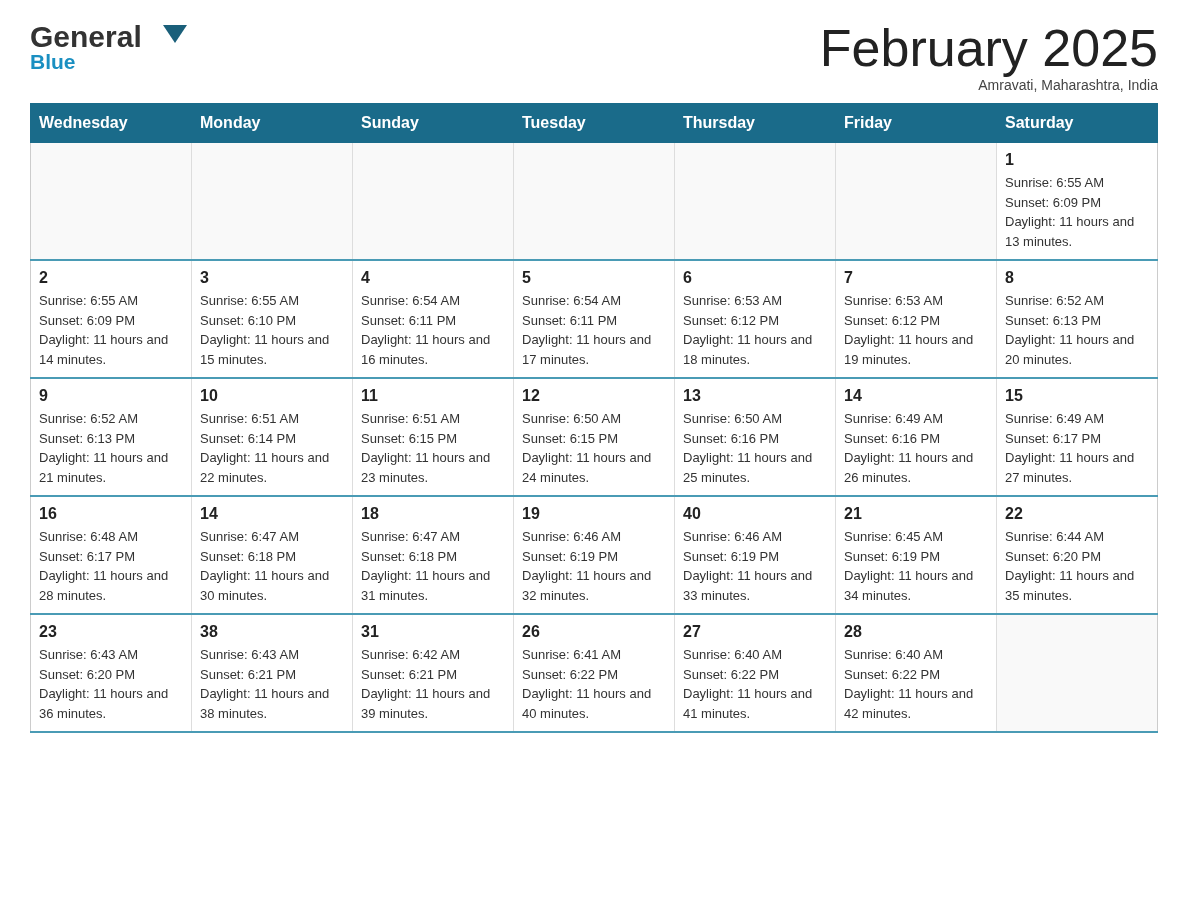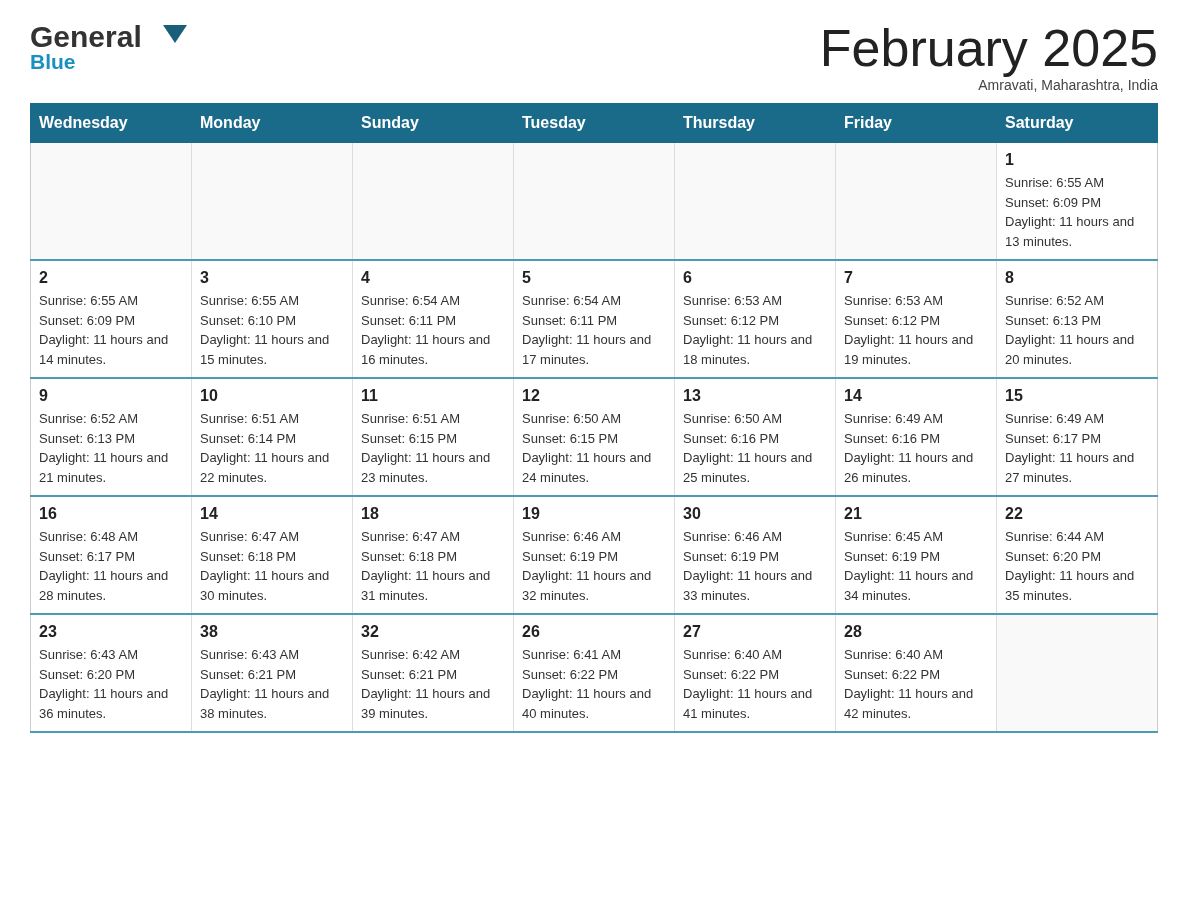--- a/index.html
+++ b/index.html
@@ -219,21 +219,21 @@
         </td>
         <td>
           <span class="day-number">18</span>
           <div class="day-info">Sunrise: 6:47 AM<br>Sunset: 6:18 PM<br>Daylight: 11 hours and 31 minutes.</div>
         </td>
         <td>
           <span class="day-number">19</span>
           <div class="day-info">Sunrise: 6:46 AM<br>Sunset: 6:19 PM<br>Daylight: 11 hours and 32 minutes.</div>
         </td>
         <td>
-          <span class="day-number">30</span>
+          <span class="day-number">40</span>
           <div class="day-info">Sunrise: 6:46 AM<br>Sunset: 6:19 PM<br>Daylight: 11 hours and 33 minutes.</div>
         </td>
         <td>
           <span class="day-number">21</span>
           <div class="day-info">Sunrise: 6:45 AM<br>Sunset: 6:19 PM<br>Daylight: 11 hours and 34 minutes.</div>
         </td>
         <td>
           <span class="day-number">22</span>
           <div class="day-info">Sunrise: 6:44 AM<br>Sunset: 6:20 PM<br>Daylight: 11 hours and 35 minutes.</div>
         </td>
@@ -241,21 +241,21 @@
       <tr>
         <td>
           <span class="day-number">23</span>
           <div class="day-info">Sunrise: 6:43 AM<br>Sunset: 6:20 PM<br>Daylight: 11 hours and 36 minutes.</div>
         </td>
         <td>
           <span class="day-number">38</span>
           <div class="day-info">Sunrise: 6:43 AM<br>Sunset: 6:21 PM<br>Daylight: 11 hours and 38 minutes.</div>
         </td>
         <td>
-          <span class="day-number">32</span>
+          <span class="day-number">31</span>
           <div class="day-info">Sunrise: 6:42 AM<br>Sunset: 6:21 PM<br>Daylight: 11 hours and 39 minutes.</div>
         </td>
         <td>
           <span class="day-number">26</span>
           <div class="day-info">Sunrise: 6:41 AM<br>Sunset: 6:22 PM<br>Daylight: 11 hours and 40 minutes.</div>
         </td>
         <td>
           <span class="day-number">27</span>
           <div class="day-info">Sunrise: 6:40 AM<br>Sunset: 6:22 PM<br>Daylight: 11 hours and 41 minutes.</div>
         </td>

